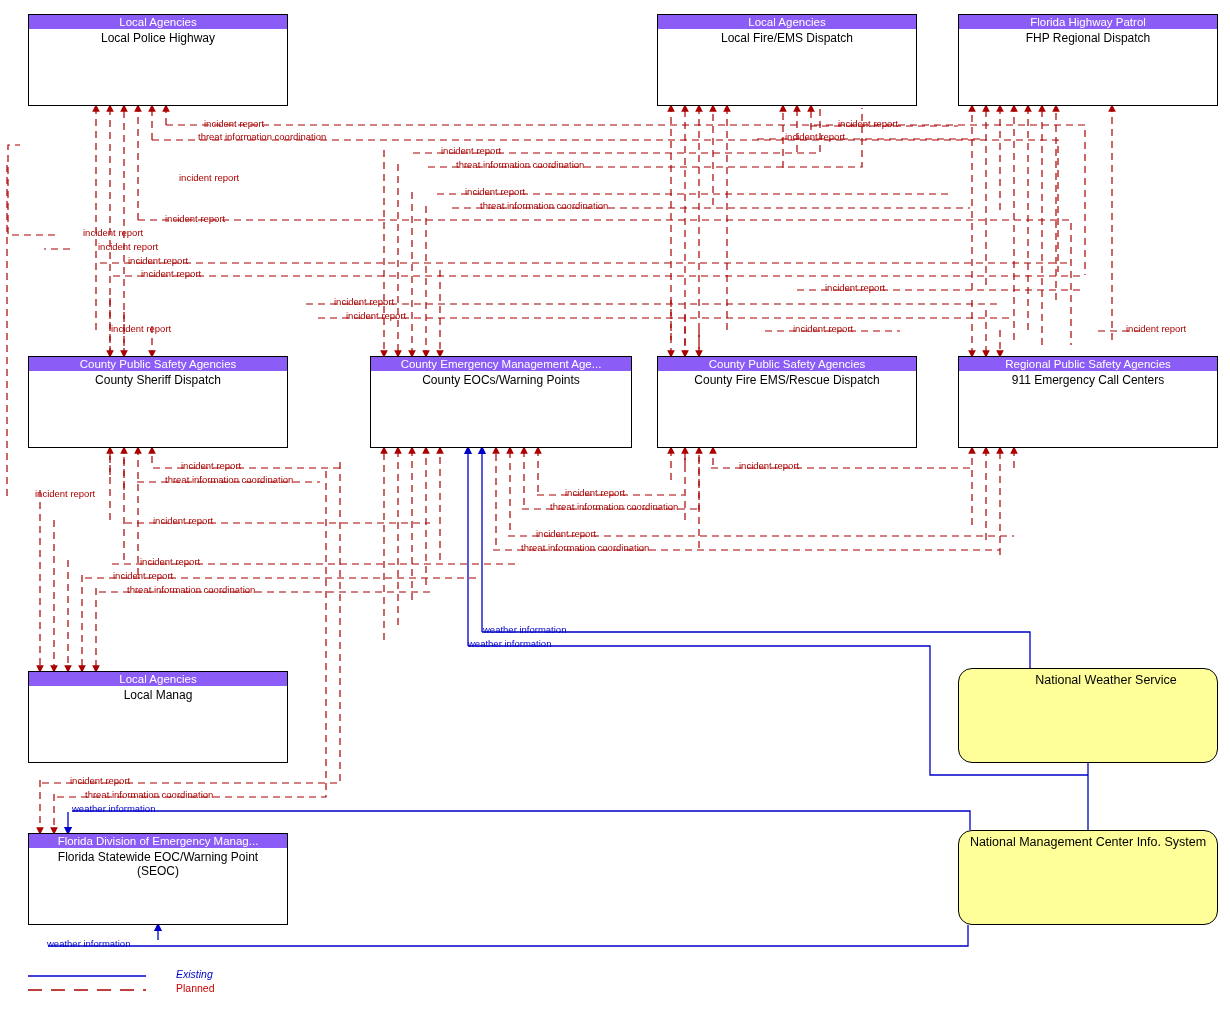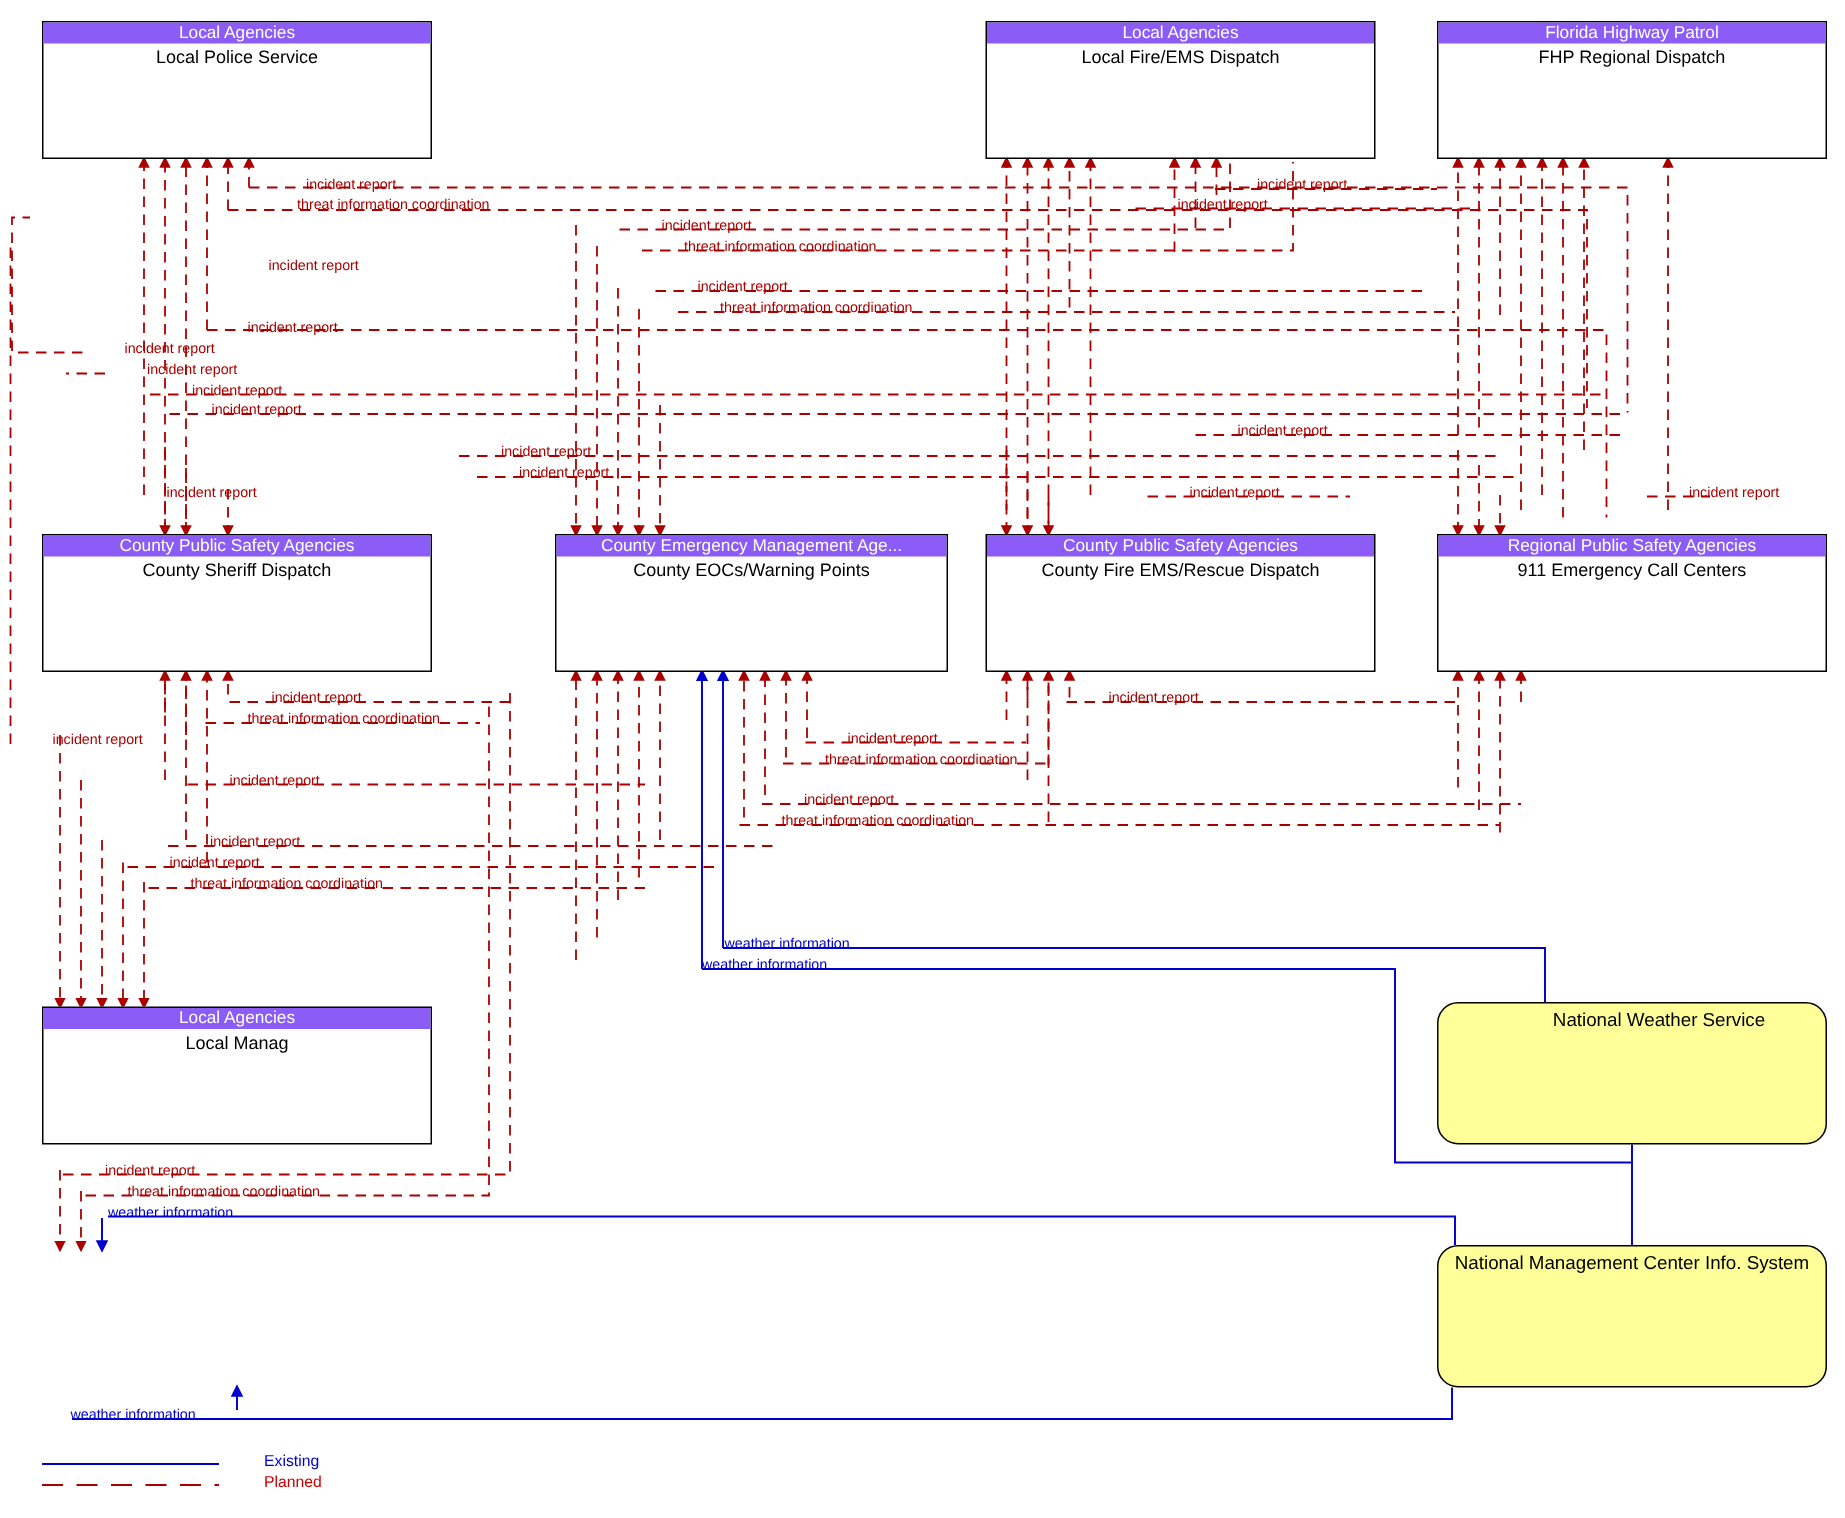--- a/index.html
+++ b/index.html
@@ -23,21 +23,21 @@
 
   
   .flab{position:absolute;font-size:9.5px;line-height:10px;white-space:nowrap;}
   .flab.planned{color:#aa0000;padding-left:28px;}
   .flab.existing{color:#0000cc;}
 
   
   #legend{position:absolute;left:28px;top:970px;width:220px;height:32px;}
   .lg-row{position:relative;height:14px;}
   .lg-text{position:absolute;left:148px;top:-2px;font-size:10.5px;}
-  .lg-text.existing{color:#0000cc;}
+  .lg-text.existing{color:#0000cc;font-style:italic;}
   .lg-text.planned{color:#cc0000;}
   svg{position:absolute;left:0;top:0;overflow:visible;}
 </style>
 </head>
 <body>
 
 <div id="stage">
 
   <svg width="1230" height="1012">
     <defs>
@@ -175,21 +175,21 @@
       <path d="M482,632 L600,632 L1030,632 L1030,668"></path>
       <path d="M468,646 L600,646 L930,646 L930,775 L1088,775"></path>
       <path d="M72,811 L400,811 L970,811 L970,830"></path>
       <path d="M48,946 L400,946 L968,946 L968,925"></path>
       <path d="M1088,763 L1088,830"></path>
     </g>
   </svg>
 
   <div class="el-box" style="left:28px;top:14px;width:260px;height:92px;">
     <div class="el-hdr">Local Agencies</div>
-    <div class="el-name">Local Police Service</div>
+    <div class="el-name">Local Police Highway</div>
   </div>
 
   <div class="el-box" style="left:657px;top:14px;width:260px;height:92px;">
     <div class="el-hdr">Local Agencies</div>
     <div class="el-name">Local Fire/EMS Dispatch</div>
   </div>
 
   <div class="el-box" style="left:958px;top:14px;width:260px;height:92px;">
     <div class="el-hdr">Florida Highway Patrol</div>
     <div class="el-name">FHP Regional Dispatch</div>
@@ -213,20 +213,25 @@
   <div class="el-box" style="left:958px;top:356px;width:260px;height:92px;">
     <div class="el-hdr">Regional Public Safety Agencies</div>
     <div class="el-name">911 Emergency Call Centers</div>
   </div>
 
   <div class="el-box" style="left:28px;top:671px;width:260px;height:92px;">
     <div class="el-hdr">Local Agencies</div>
     <div class="el-name">Local Manag</div>
   </div>
 
+  <div class="el-box" style="left:28px;top:833px;width:260px;height:92px;">
+    <div class="el-hdr">Florida Division of Emergency Manag...</div>
+    <div class="el-name">Florida Statewide EOC/Warning Point
+(SEOC)</div>
+  </div>
 
   <div class="term-box" style="left:958px;top:668px;width:260px;height:95px;padding-left:36px;">
     <div class="term-name">National Weather Service</div>
   </div>
 
   <div class="term-box overflow" style="left:958px;top:830px;width:260px;height:95px;">
     <div class="term-name">National Management Center Info. System</div>
   </div>
 
   <div>

